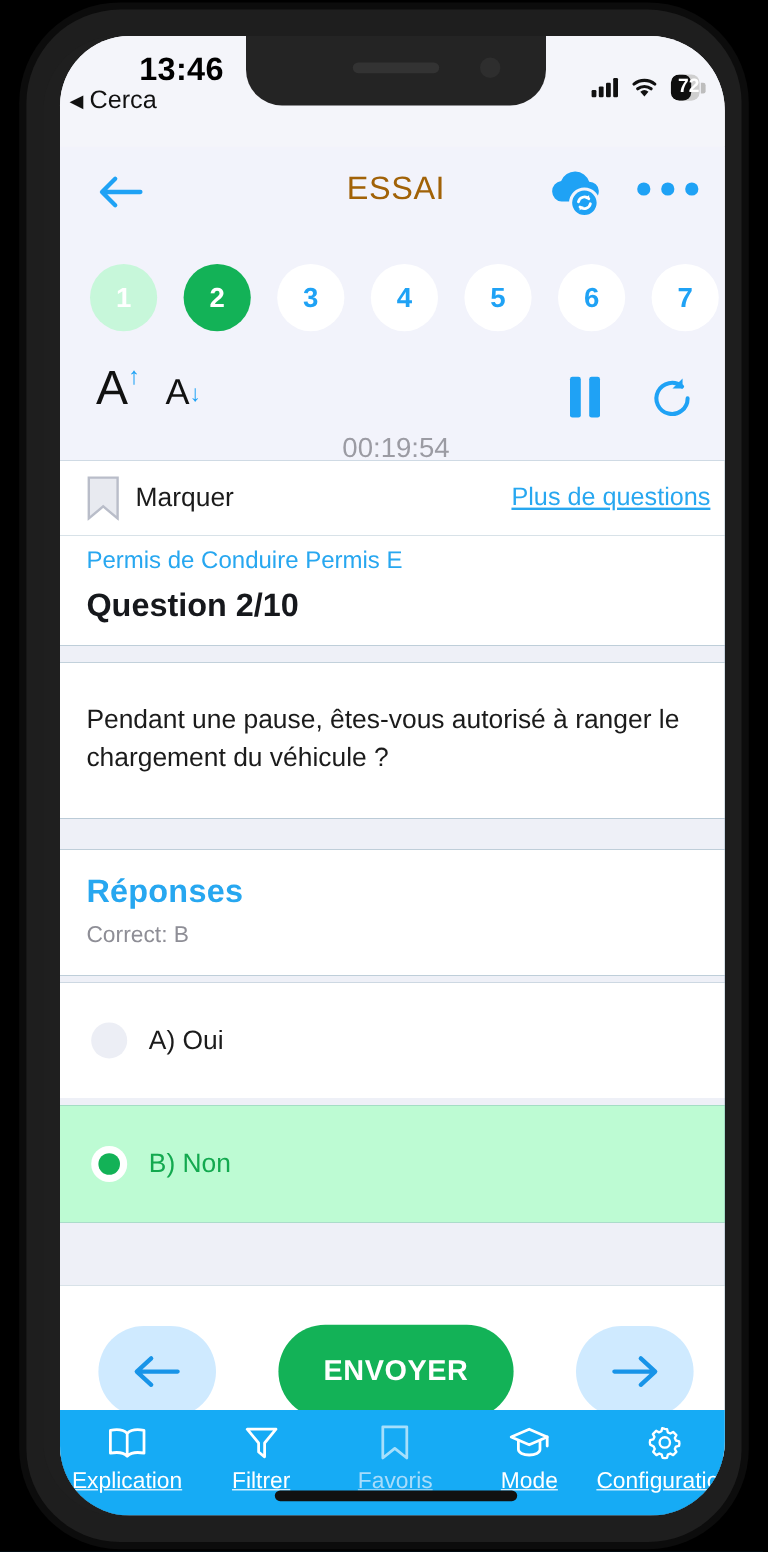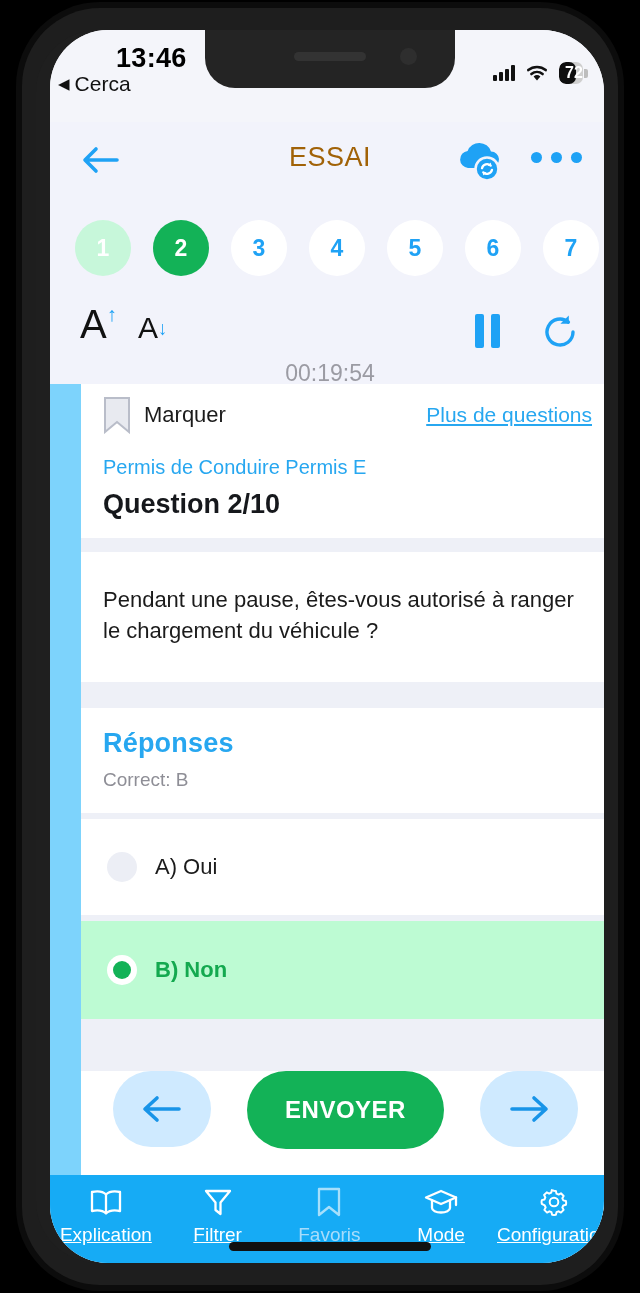--- a/index.html
+++ b/index.html
@@ -203,22 +203,21 @@
   .pause i {
     display: block; width: 9px; height: 34px;
     background: #1fa2f5; border-radius: 2px;
   }
   .reload { position: absolute; right: 30px; top: 20px; }
 
   
   .content {
     position: absolute;
     top: 354px; left: 0; right: 0; bottom: 0;
-    background: #7dd3fc;
-    padding-left: 31px;
+    background: #0c4a6e;
   }
   .gap { height: 14px; background: #eef0f7; }
 
   .markrow {
     height: 62px;
     display: flex; align-items: center;
     padding: 0 18px 0 22px;
     justify-content: space-between;
     background: #fff;
   }
@@ -258,26 +257,26 @@
     width: 30px; height: 30px; border-radius: 50%;
     background: #eceef5; flex: 0 0 auto;
     display: flex; align-items: center; justify-content: center;
   }
   .answer.selected .radio { background: #ffffff; }
   .radio .dot {
     width: 18px; height: 18px; border-radius: 50%;
     background: #13b257;
   }
   .ans-text { font-size: 22px; color: #1b1b1b; }
-  .answer.selected .ans-text { color: #13a94f; font-weight: bold; }
+  .answer.selected .ans-text { color: #13a94f; font-weight: normal; }
 
   .navbtns {
     background: #fff;
     height: 144px;
-    display: flex; align-items: flex-start; justify-content: space-between;
+    display: flex; align-items: center; justify-content: space-between;
     padding: 0 32px;
   }
   .round-btn {
     width: 98px; height: 76px;
     border-radius: 38px;
     background: #cfeaff;
     display: flex; align-items: center; justify-content: center;
   }
   .submit-btn {
     background: #13b257;

